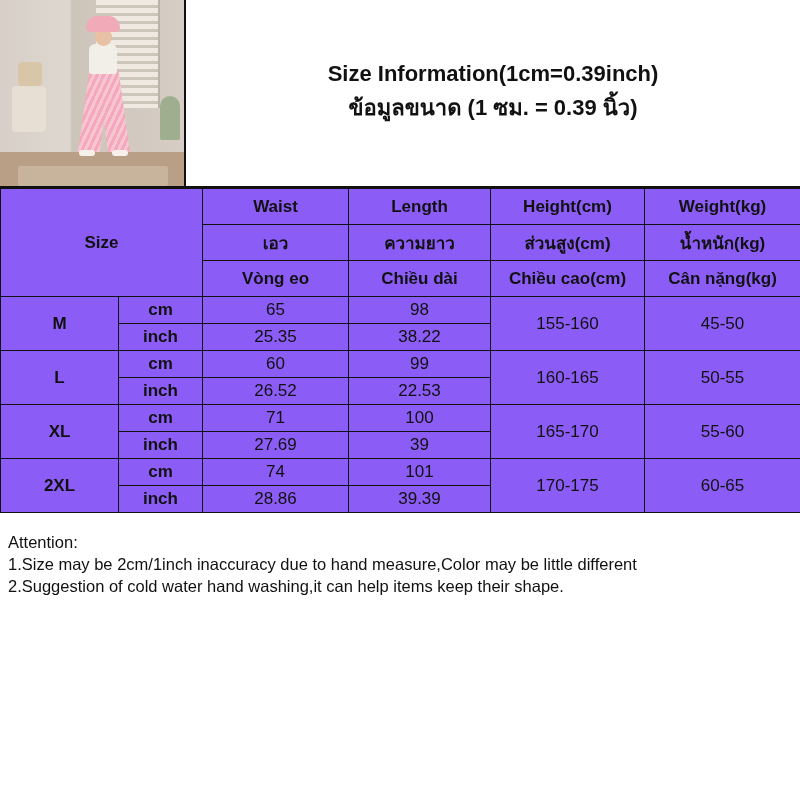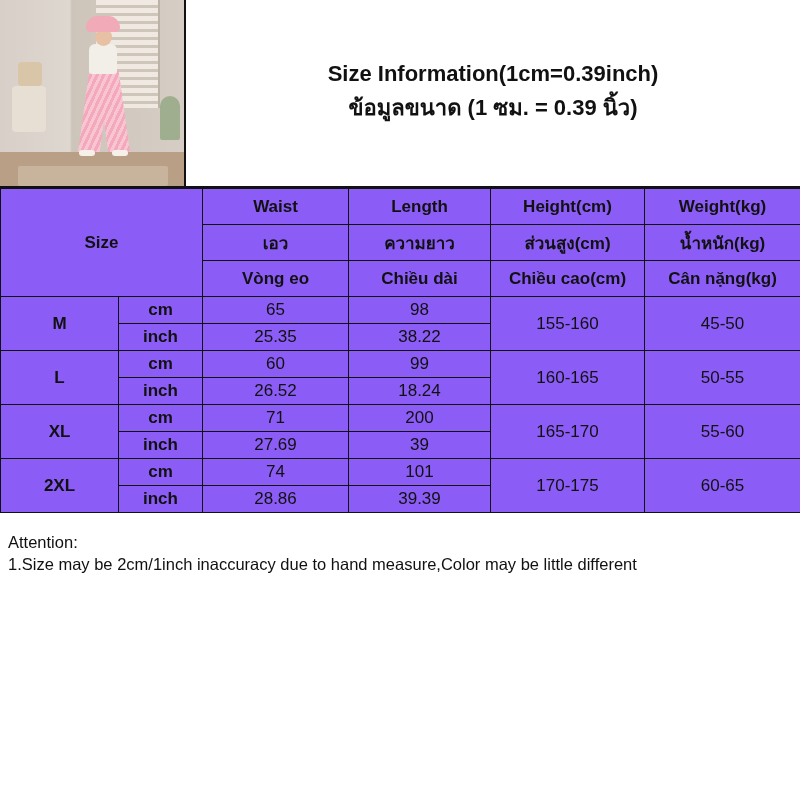--- a/index.html
+++ b/index.html
@@ -249,28 +249,28 @@
         <td class="size-label" rowspan="2">L</td>
         <td class="unit">cm</td>
         <td class="val">60</td>
         <td class="val">99</td>
         <td class="val" rowspan="2">160-165</td>
         <td class="val" rowspan="2">50-55</td>
       </tr>
       <tr>
         <td class="unit">inch</td>
         <td class="val">26.52</td>
-        <td class="val">18.24</td>
+        <td class="val">22.53</td>
       </tr>
 
       <tr>
         <td class="size-label" rowspan="2">XL</td>
         <td class="unit">cm</td>
         <td class="val">71</td>
-        <td class="val">200</td>
+        <td class="val">100</td>
         <td class="val" rowspan="2">165-170</td>
         <td class="val" rowspan="2">55-60</td>
       </tr>
       <tr>
         <td class="unit">inch</td>
         <td class="val">27.69</td>
         <td class="val">39</td>
       </tr>
 
       <tr>
@@ -285,16 +285,17 @@
         <td class="unit">inch</td>
         <td class="val">28.86</td>
         <td class="val">39.39</td>
       </tr>
     </tbody>
   </table>
 
   <div class="attention">
     <span class="line att-head">Attention:</span>
     <span class="line">1.Size may be 2cm/1inch inaccuracy due to hand measure,Color may be little different</span>
+    <span class="line">2.Suggestion of cold water hand washing,it can help items keep their shape.</span>
   </div>
 
   <div class="bottom-fill"></div>
 </div>
 
 </body></html>

